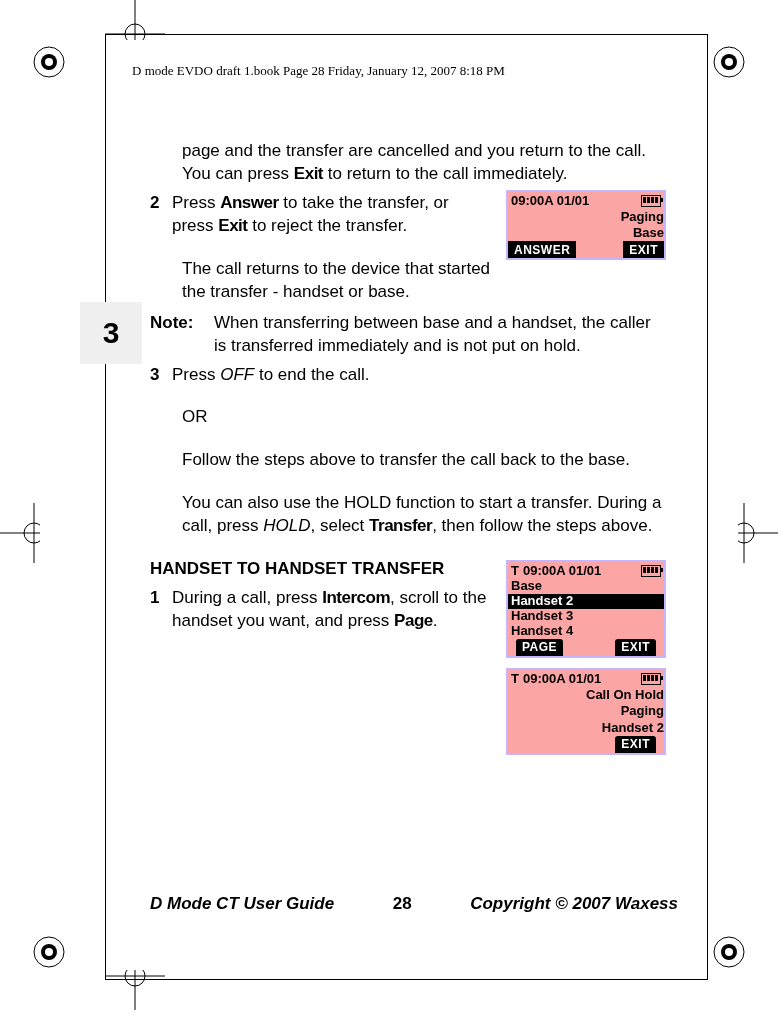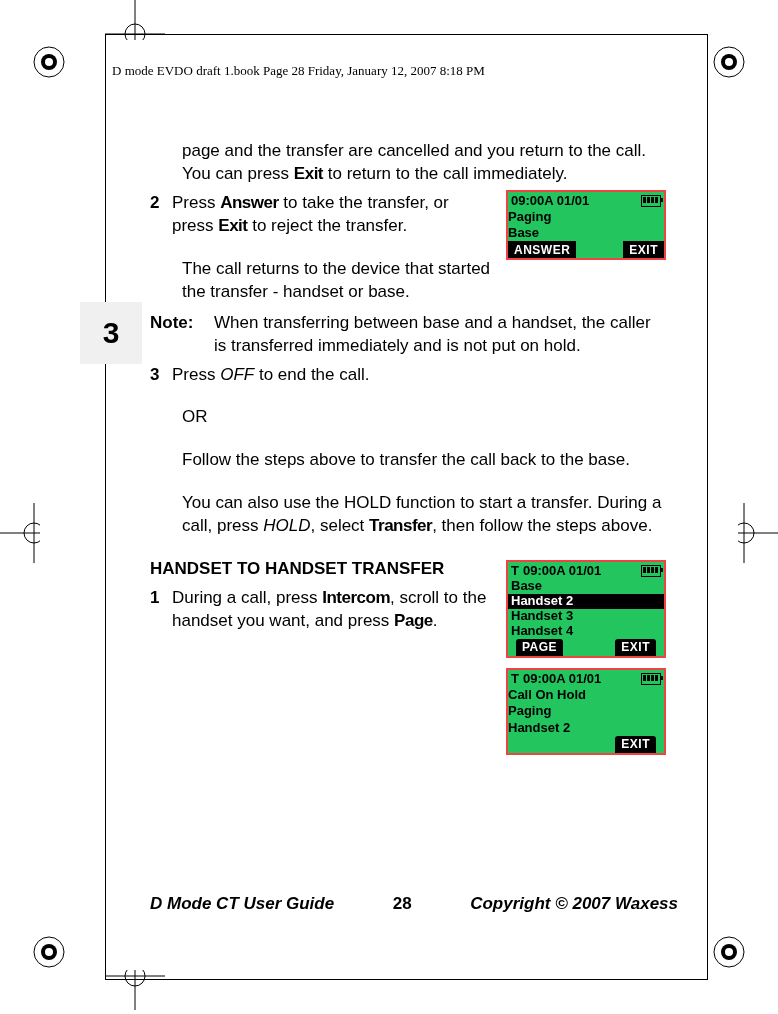--- a/index.html
+++ b/index.html
@@ -35,21 +35,21 @@
     border: 1px solid #000;
     top: 34px;
     left: 105px;
     right: 70px;
     bottom: 34px;
   }
 
   .header-line {
     position: absolute;
     top: 63px;
-    left: 112px;
+    left: 132px;
     font-size: 13px;
     font-family: "Times New Roman", serif;
     text-align: right;
   }
 
   .chapter-marker {
     position: absolute;
     top: 302px;
     left: 80px;
     width: 62px;
@@ -118,36 +118,36 @@
     margin-top: 18px;
     margin-bottom: 6px;
   }
 
   .inline-block { display: flex; gap: 14px; }
   .text-col { flex: 1; }
   .screens { flex: 0 0 160px; display:flex; flex-direction:column; gap:10px; }
   .screens-narrow { flex: 0 0 160px; }
 
   .lcd {
-    border: 2px solid #ef4444;
+    border: 2px solid #c4b5fd;
     width: 156px;
     font-family: "Arial Narrow", Tahoma, sans-serif;
     font-size: 13px;
-    background: #22c55e;
+    background: #fca5a5;
   }
   .lcd .row-top {
     display: flex;
     justify-content: space-between;
     align-items: center;
     padding: 1px 3px 0 3px;
     height: 16px;
   }
   .lcd .row-top .tt { display:flex; align-items:center; gap:4px; font-weight:bold;}
   .lcd .center {
-    text-align: left;
+    text-align: right;
     font-weight: bold;
     padding: 1px 0;
     line-height: 1.1;
   }
   .lcd .list-row {
     padding: 0 3px;
     font-weight: bold;
     line-height: 1.15;
   }
   .lcd .list-row.sel {

